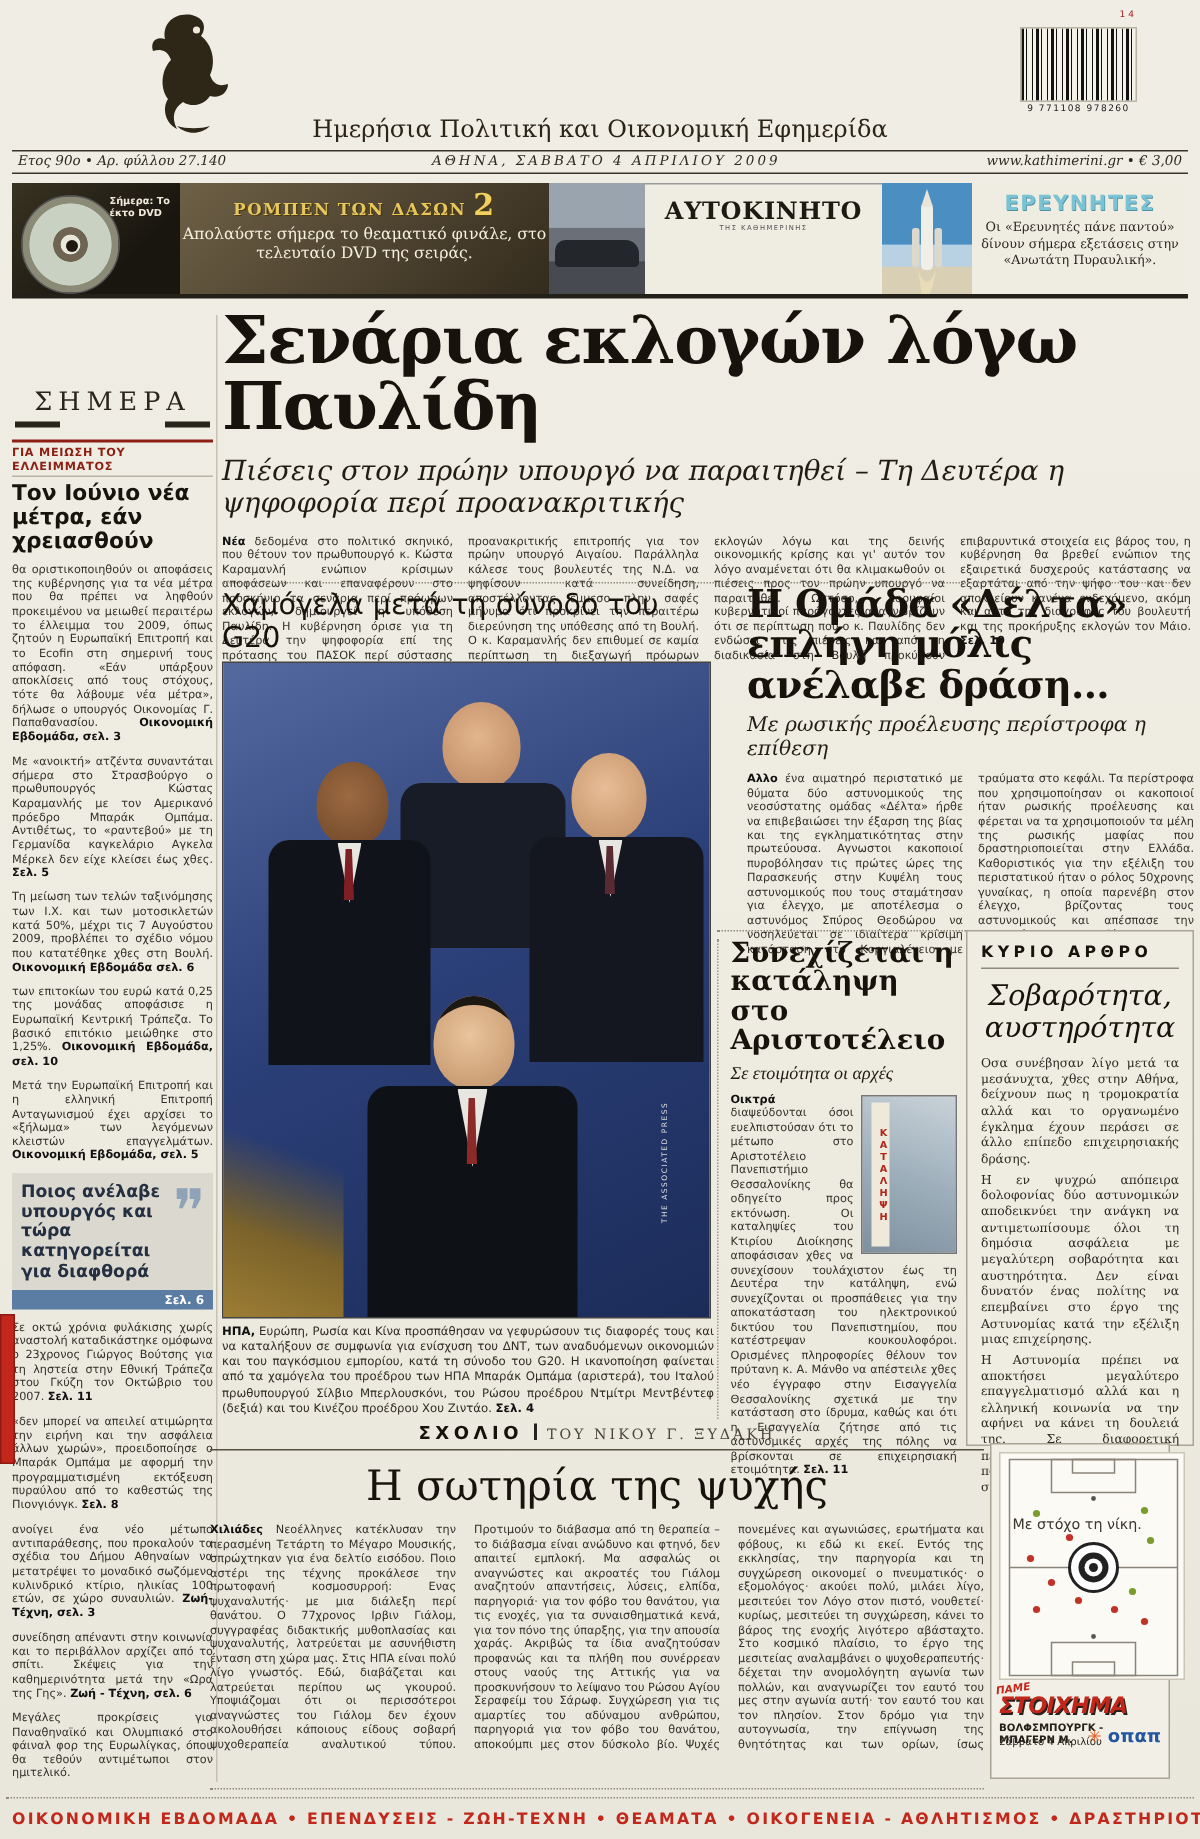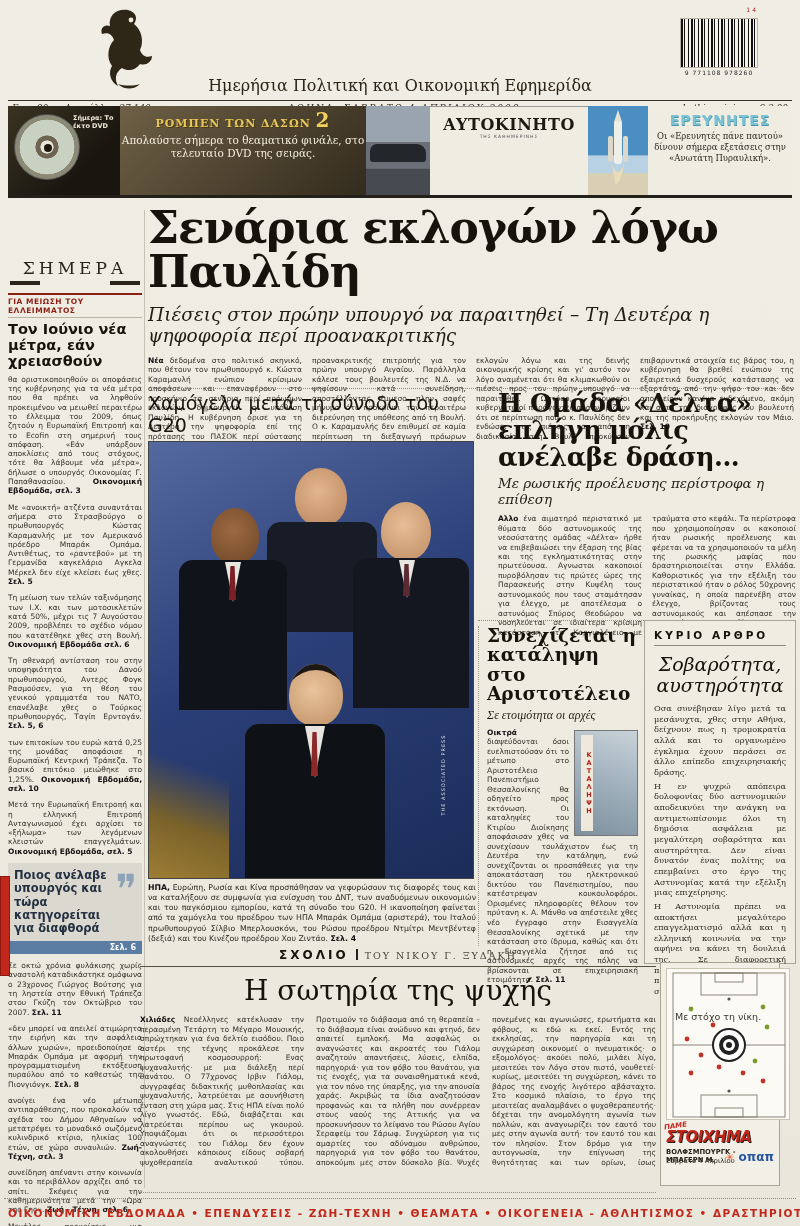--- a/index.html
+++ b/index.html
@@ -19,21 +19,21 @@
   .barcode-wrap { position:absolute; right:42px; top:18px; width:78px; height:66px; }
   .barcode { width:78px; height:50px; background:repeating-linear-gradient(90deg,#111 0 2px,#f5f2ea 2px 3px,#111 3px 4px,#f5f2ea 4px 7px,#111 7px 8px,#f5f2ea 8px 10px); border:1px solid #b9b4a6;}
   .barcode-num { font-size:6px; letter-spacing:1px; text-align:center; color:#222; margin-top:1px;}
   .barcode-top { position:absolute; top:-12px; right:0; font-size:6px; color:#a22; letter-spacing:2px;}
   .dateline { position:absolute; left:8px; right:8px; top:100px; height:16px;
     border-top:1px solid #3a352a; border-bottom:1px solid #3a352a;
     display:flex; justify-content:space-between; align-items:center; padding:0 4px;
     font-family:"DejaVu Serif", serif; font-style:italic; font-size:9px; color:#2e2a20; }
   .dateline .mid { letter-spacing:2px; }
   
-  .promos { position:absolute; top:106px; left:8px; width:784px; height:92px;
+  .promos { position:absolute; top:122px; left:8px; width:784px; height:77px;
     border-bottom:3px solid #23201a; display:flex; align-items:stretch; }
   .promo-cell { position:relative; overflow:hidden; }
   .dvd-photo { width:112px; background:linear-gradient(135deg,#3a3322,#191610 70%); }
   .disc { position:absolute; left:6px; top:8px; width:66px; height:66px; border-radius:50%;
     background:radial-gradient(circle at 50% 50%, #e9e6da 0 14%, #6f6452 15% 25%, #c9d2c2 26% 60%, #8b8a76 61% 100%);
     border:1px solid #555;}
   .disc::after { content:""; position:absolute; left:29px; top:29px; width:8px; height:8px; border-radius:50%; background:#20180f; }
   .dvd-label { position:absolute; right:3px; top:8px; width:44px; font-size:6.5px; font-weight:bold; color:#efe9da; line-height:1.25;}
   .dvd-text { width:246px; background:linear-gradient(135deg,#6e6046,#332b1d); color:#f2ead2; text-align:center; padding-top:4px;}
   .dvd-logo { font-family:"DejaVu Serif", serif; font-weight:bold; font-size:11px; color:#e7c65c;
@@ -220,21 +220,20 @@
     <div class="sid-bars">
         <i></i>
         <i></i>
       </div>
     <div class="kicker">ΓΙΑ ΜΕΙΩΣΗ ΤΟΥ ΕΛΛΕΙΜΜΑΤΟΣ</div>
     <div class="sid-title">Τον Ιούνιο νέα μέτρα, εάν χρειασθούν</div>
 
     <div class="sid-item"><span> θα οριστικοποιηθούν οι αποφάσεις της κυβέρνησης για τα νέα μέτρα που θα πρέπει να ληφθούν προκειμένου να μειωθεί περαιτέρω το έλλειμμα του 2009, όπως ζητούν η Ευρωπαϊκή Επιτροπή και το Ecofin στη σημερινή τους απόφαση. «Εάν υπάρξουν αποκλίσεις από τους στόχους, τότε θα λάβουμε νέα μέτρα», δήλωσε ο υπουργός Οικονομίας Γ. Παπαθανασίου. </span><b class="ref">Οικονομική Εβδομάδα, σελ. 3</b></div>
     <div class="sid-item"><span> Με «ανοικτή» ατζέντα συναντάται σήμερα στο Στρασβούργο ο πρωθυπουργός Κώστας Καραμανλής με τον Αμερικανό πρόεδρο Μπαράκ Ομπάμα. Αντιθέτως, το «ραντεβού» με τη Γερμανίδα καγκελάριο Αγκελα Μέρκελ δεν είχε κλείσει έως χθες. </span><b class="ref">Σελ. 5</b></div>
     <div class="sid-item"><span> Τη μείωση των τελών ταξινόμησης των Ι.Χ. και των μοτοσικλετών κατά 50%, μέχρι τις 7 Αυγούστου 2009, προβλέπει το σχέδιο νόμου που κατατέθηκε χθες στη Βουλή. </span><b class="ref">Οικονομική Εβδομάδα σελ. 6</b></div>
-    <div class="sid-item"><span> Τη σθεναρή αντίσταση του στην υποψηφιότητα του Δανού πρωθυπουργού, Αντερς Φογκ Ρασμούσεν, για τη θέση του γενικού γραμματέα του ΝΑΤΟ, επανέλαβε χθες ο Τούρκος πρωθυπουργός, Ταγίπ Ερντογάν. </span><b class="ref">Σελ. 5, 6</b></div>
     <div class="sid-item"><span> των επιτοκίων του ευρώ κατά 0,25 της μονάδας αποφάσισε η Ευρωπαϊκή Κεντρική Τράπεζα. Το βασικό επιτόκιο μειώθηκε στο 1,25%. </span><b class="ref">Οικονομική Εβδομάδα, σελ. 10</b></div>
     <div class="sid-item"><span> Μετά την Ευρωπαϊκή Επιτροπή και η ελληνική Επιτροπή Ανταγωνισμού έχει αρχίσει το «ξήλωμα» των λεγόμενων κλειστών επαγγελμάτων. </span><b class="ref">Οικονομική Εβδομάδα, σελ. 5</b></div>
 
     <div class="quote-box">
       <div class="qtext">Ποιος ανέλαβε υπουργός και τώρα κατηγορείται για διαφθορά</div>
       <div class="qmark">❞</div>
       <div class="qbar">Σελ. 6</div>
     </div>
 
     <div class="sid-item"><span> Σε οκτώ χρόνια φυλάκισης χωρίς αναστολή καταδικάστηκε ομόφωνα ο 23χρονος Γιώργος Βούτσης για τη ληστεία στην Εθνική Τράπεζα στου Γκύζη τον Οκτώβριο του 2007. </span><b class="ref">Σελ. 11</b></div>

